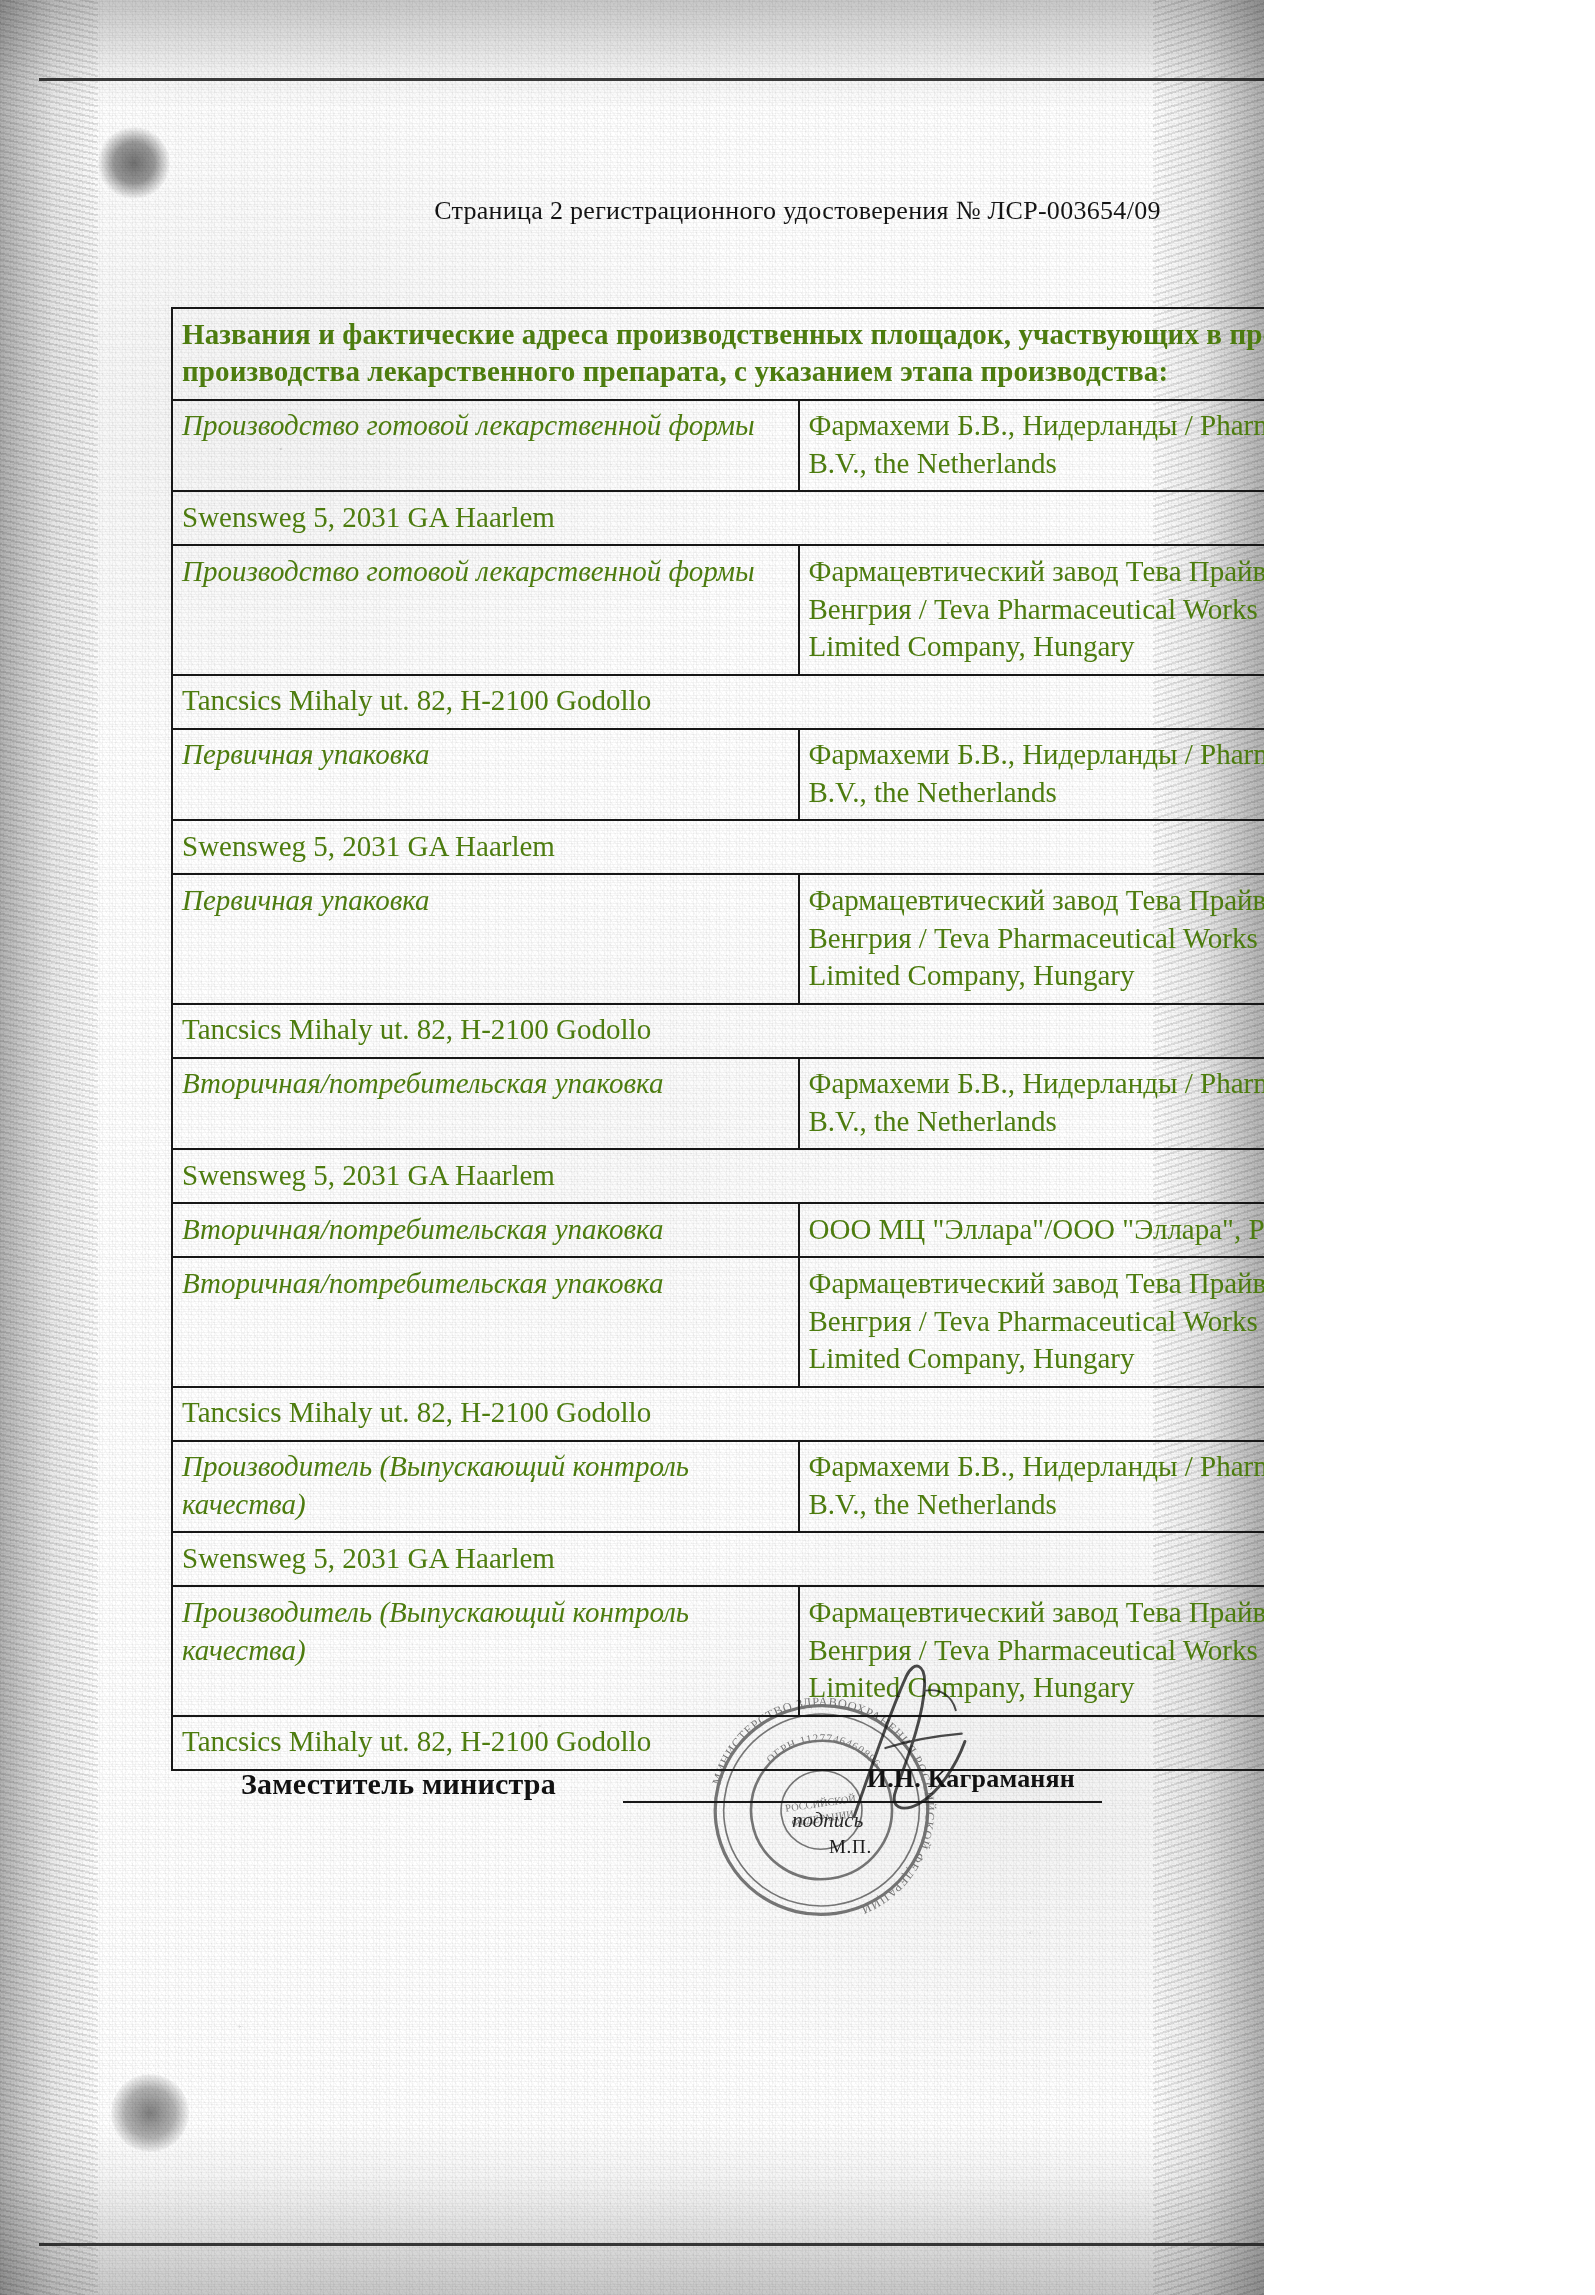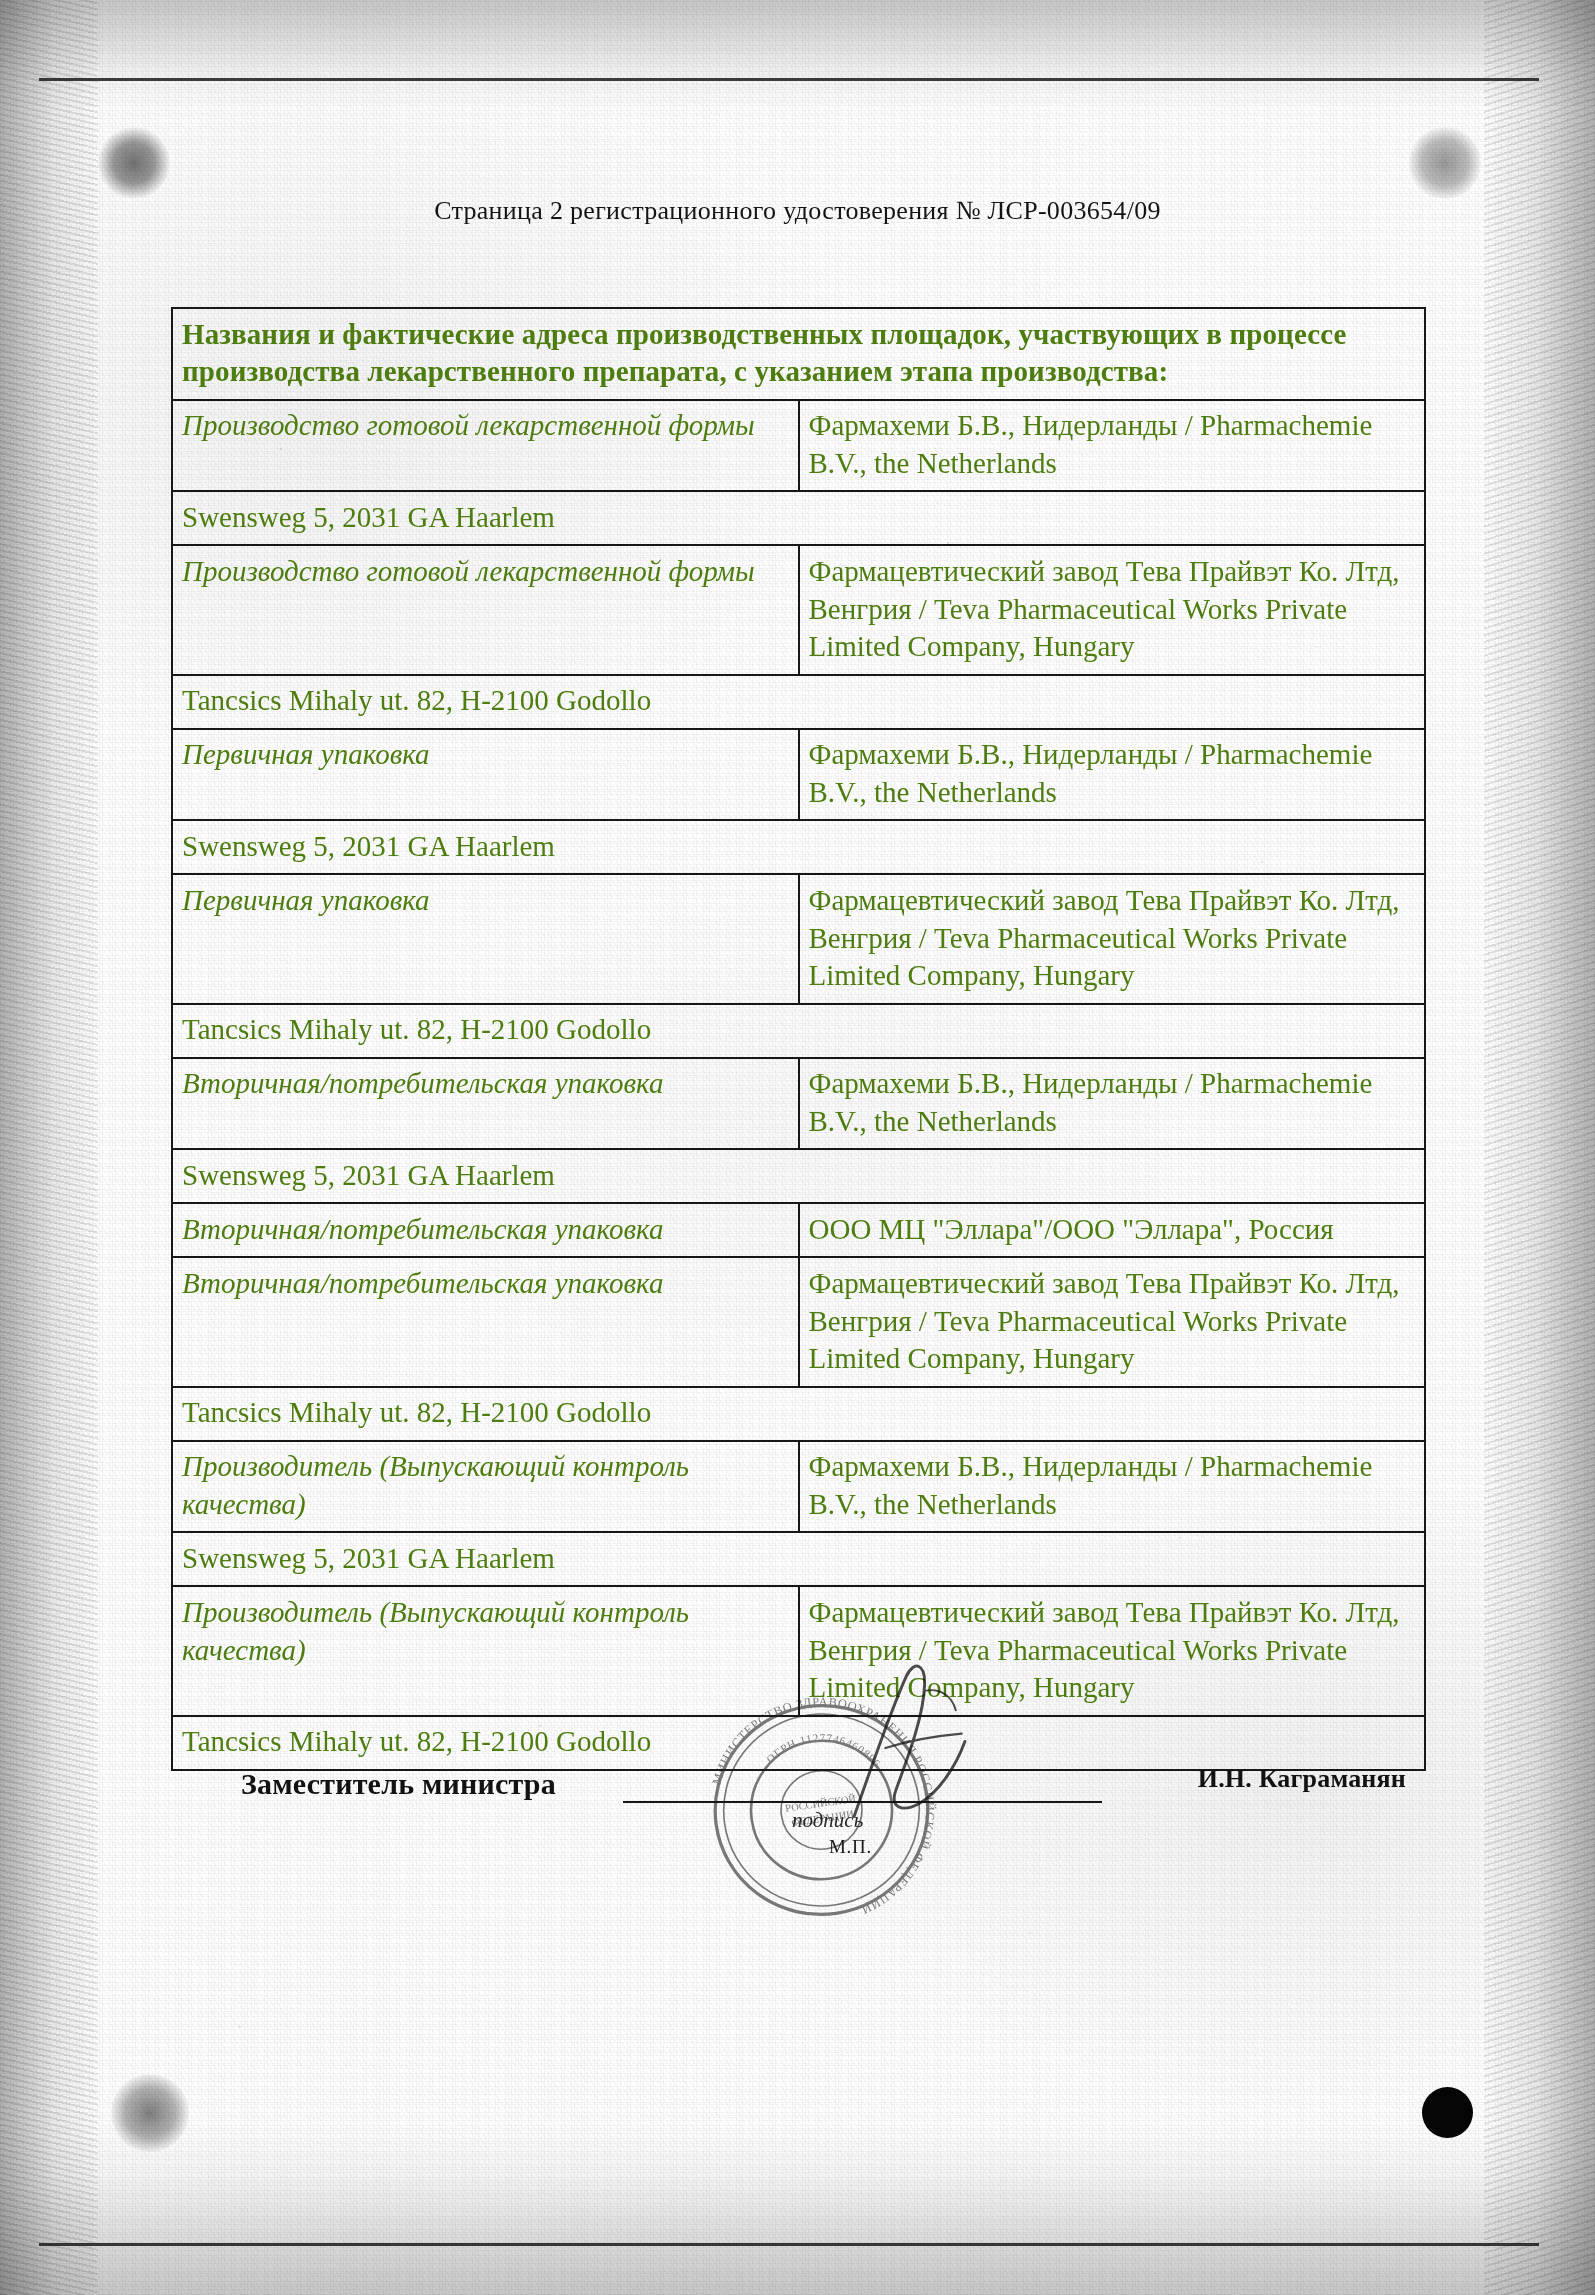--- a/index.html
+++ b/index.html
@@ -5,21 +5,21 @@
   html, body {
     margin: 0;
     padding: 0;
     background: #ffffff;
   }
   body {
     font-family: "Liberation Serif", serif;
   }
   .page {
     position: relative;
-    width: 1595px;
+    width: 1264px;
     height: 2295px;
     background: #ffffff;
     overflow: hidden;
   }
 
   
   .scan-bg {
     position: absolute;
     inset: 0;
     background:

